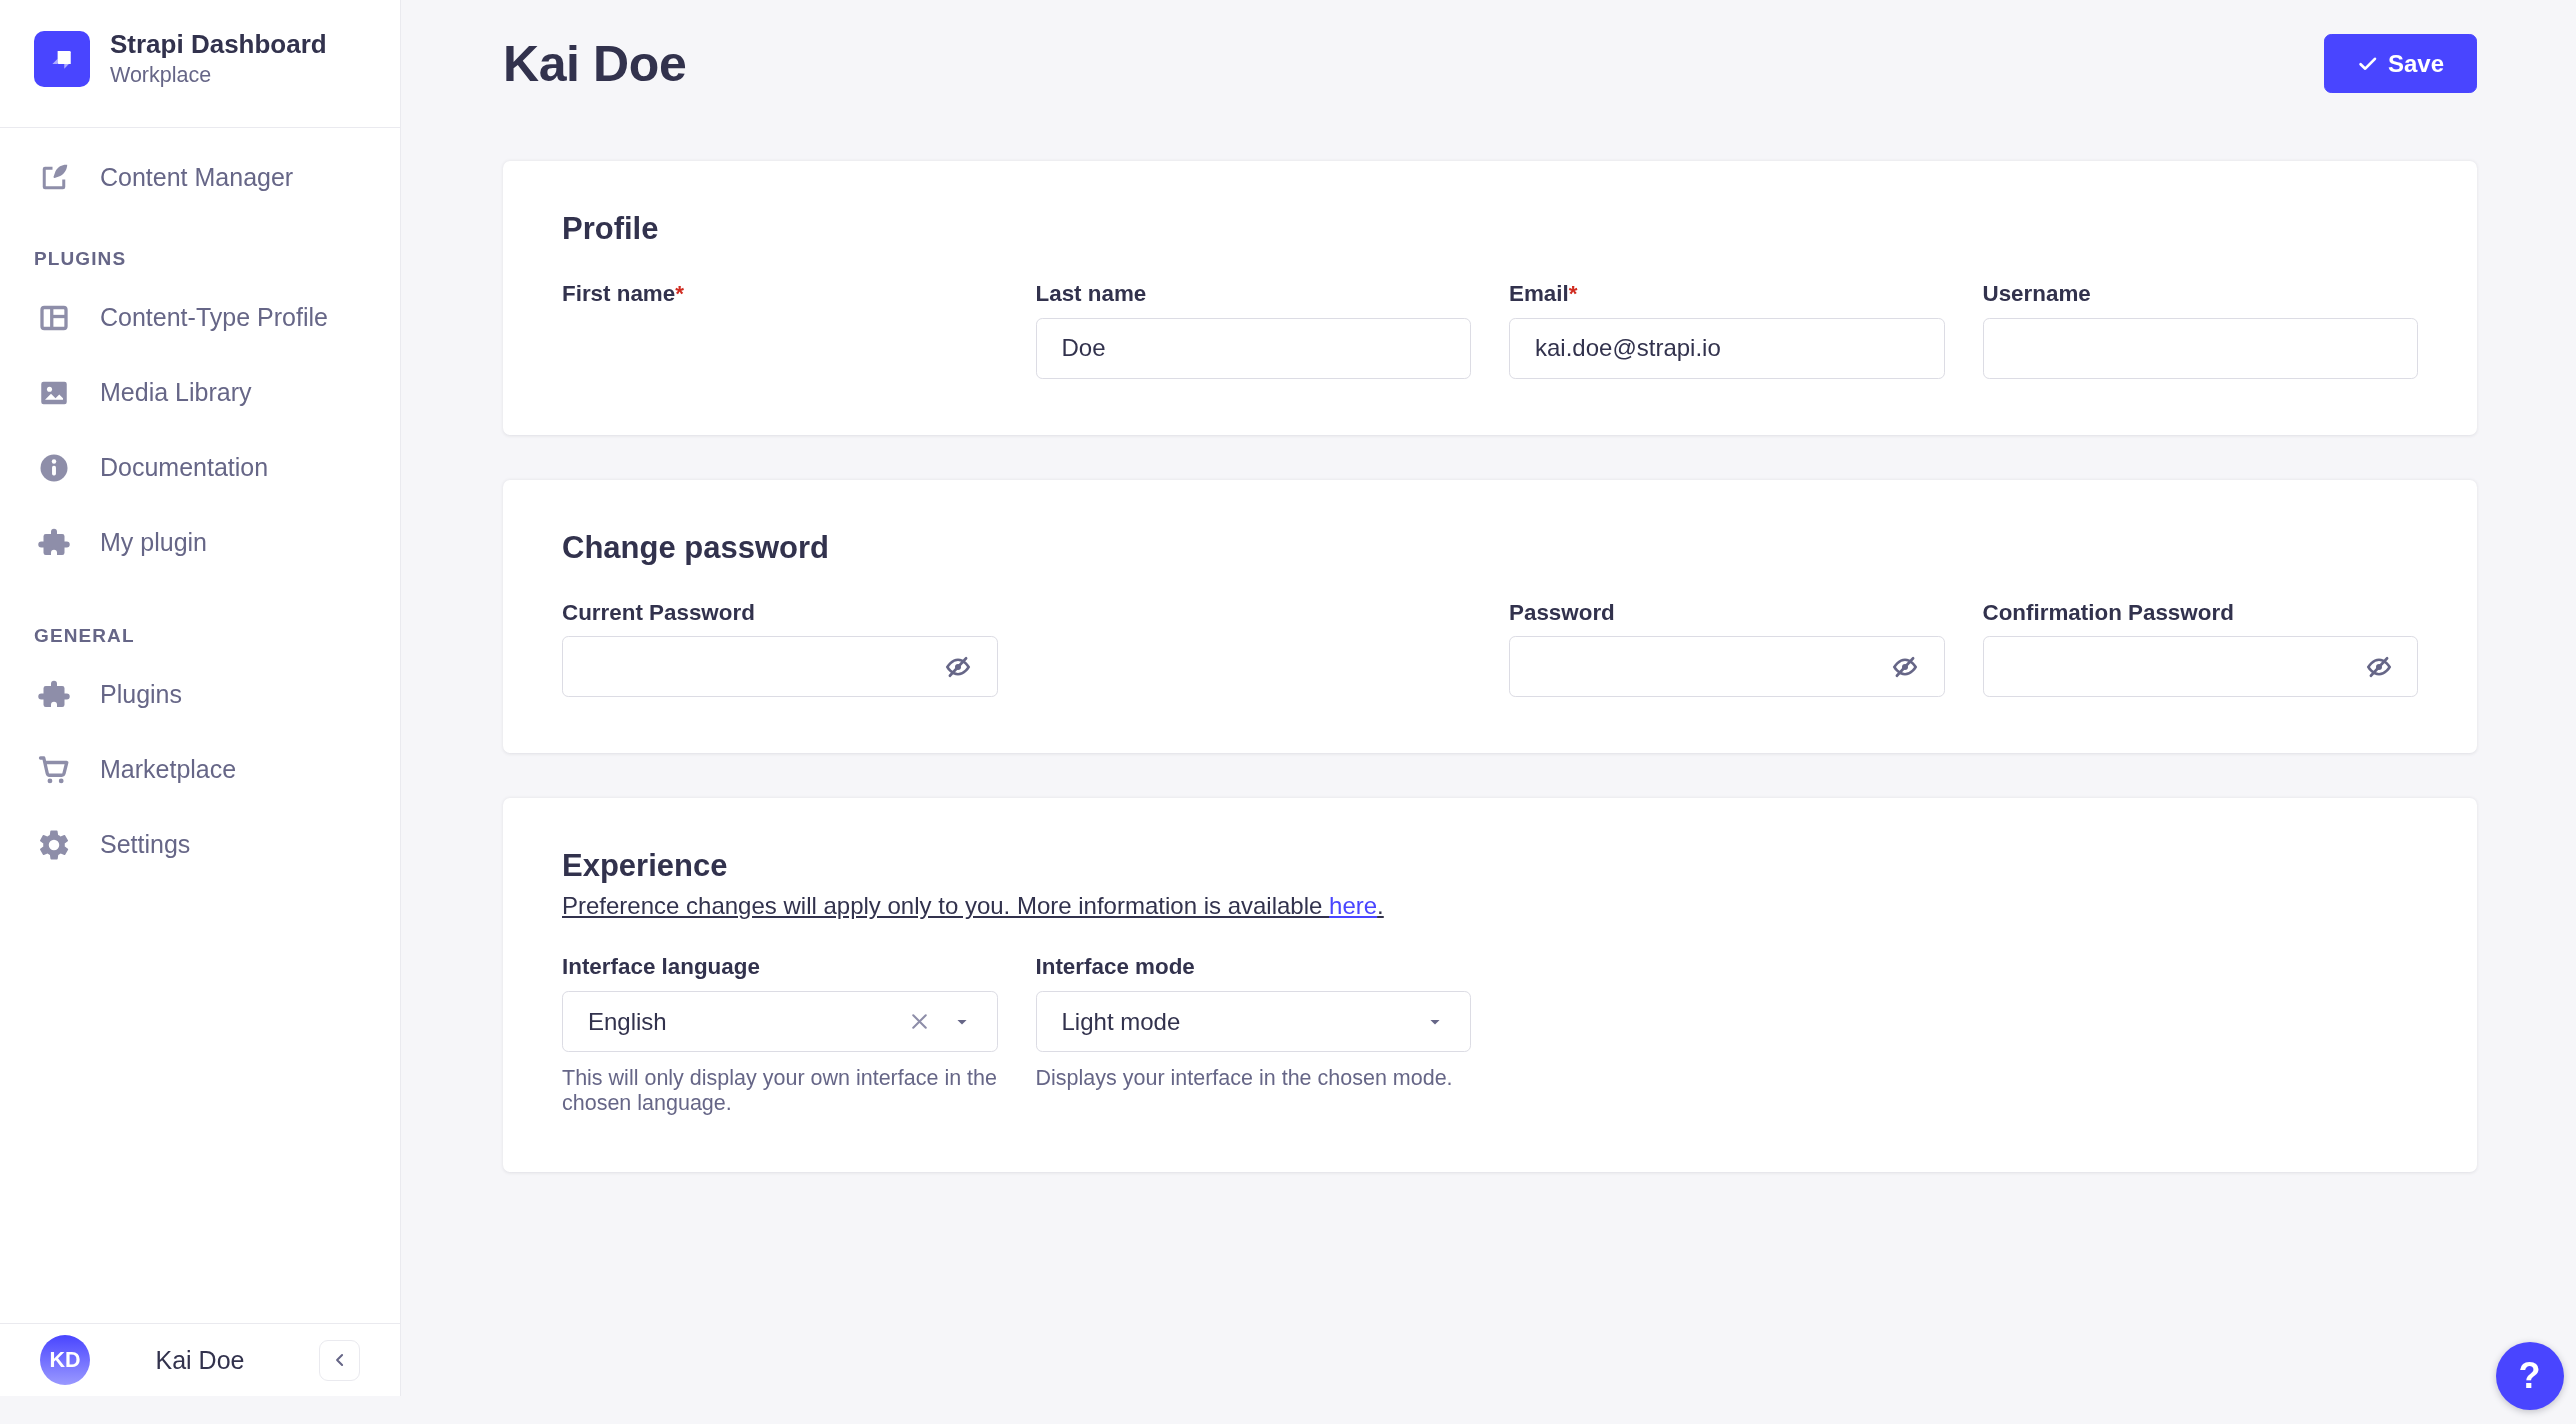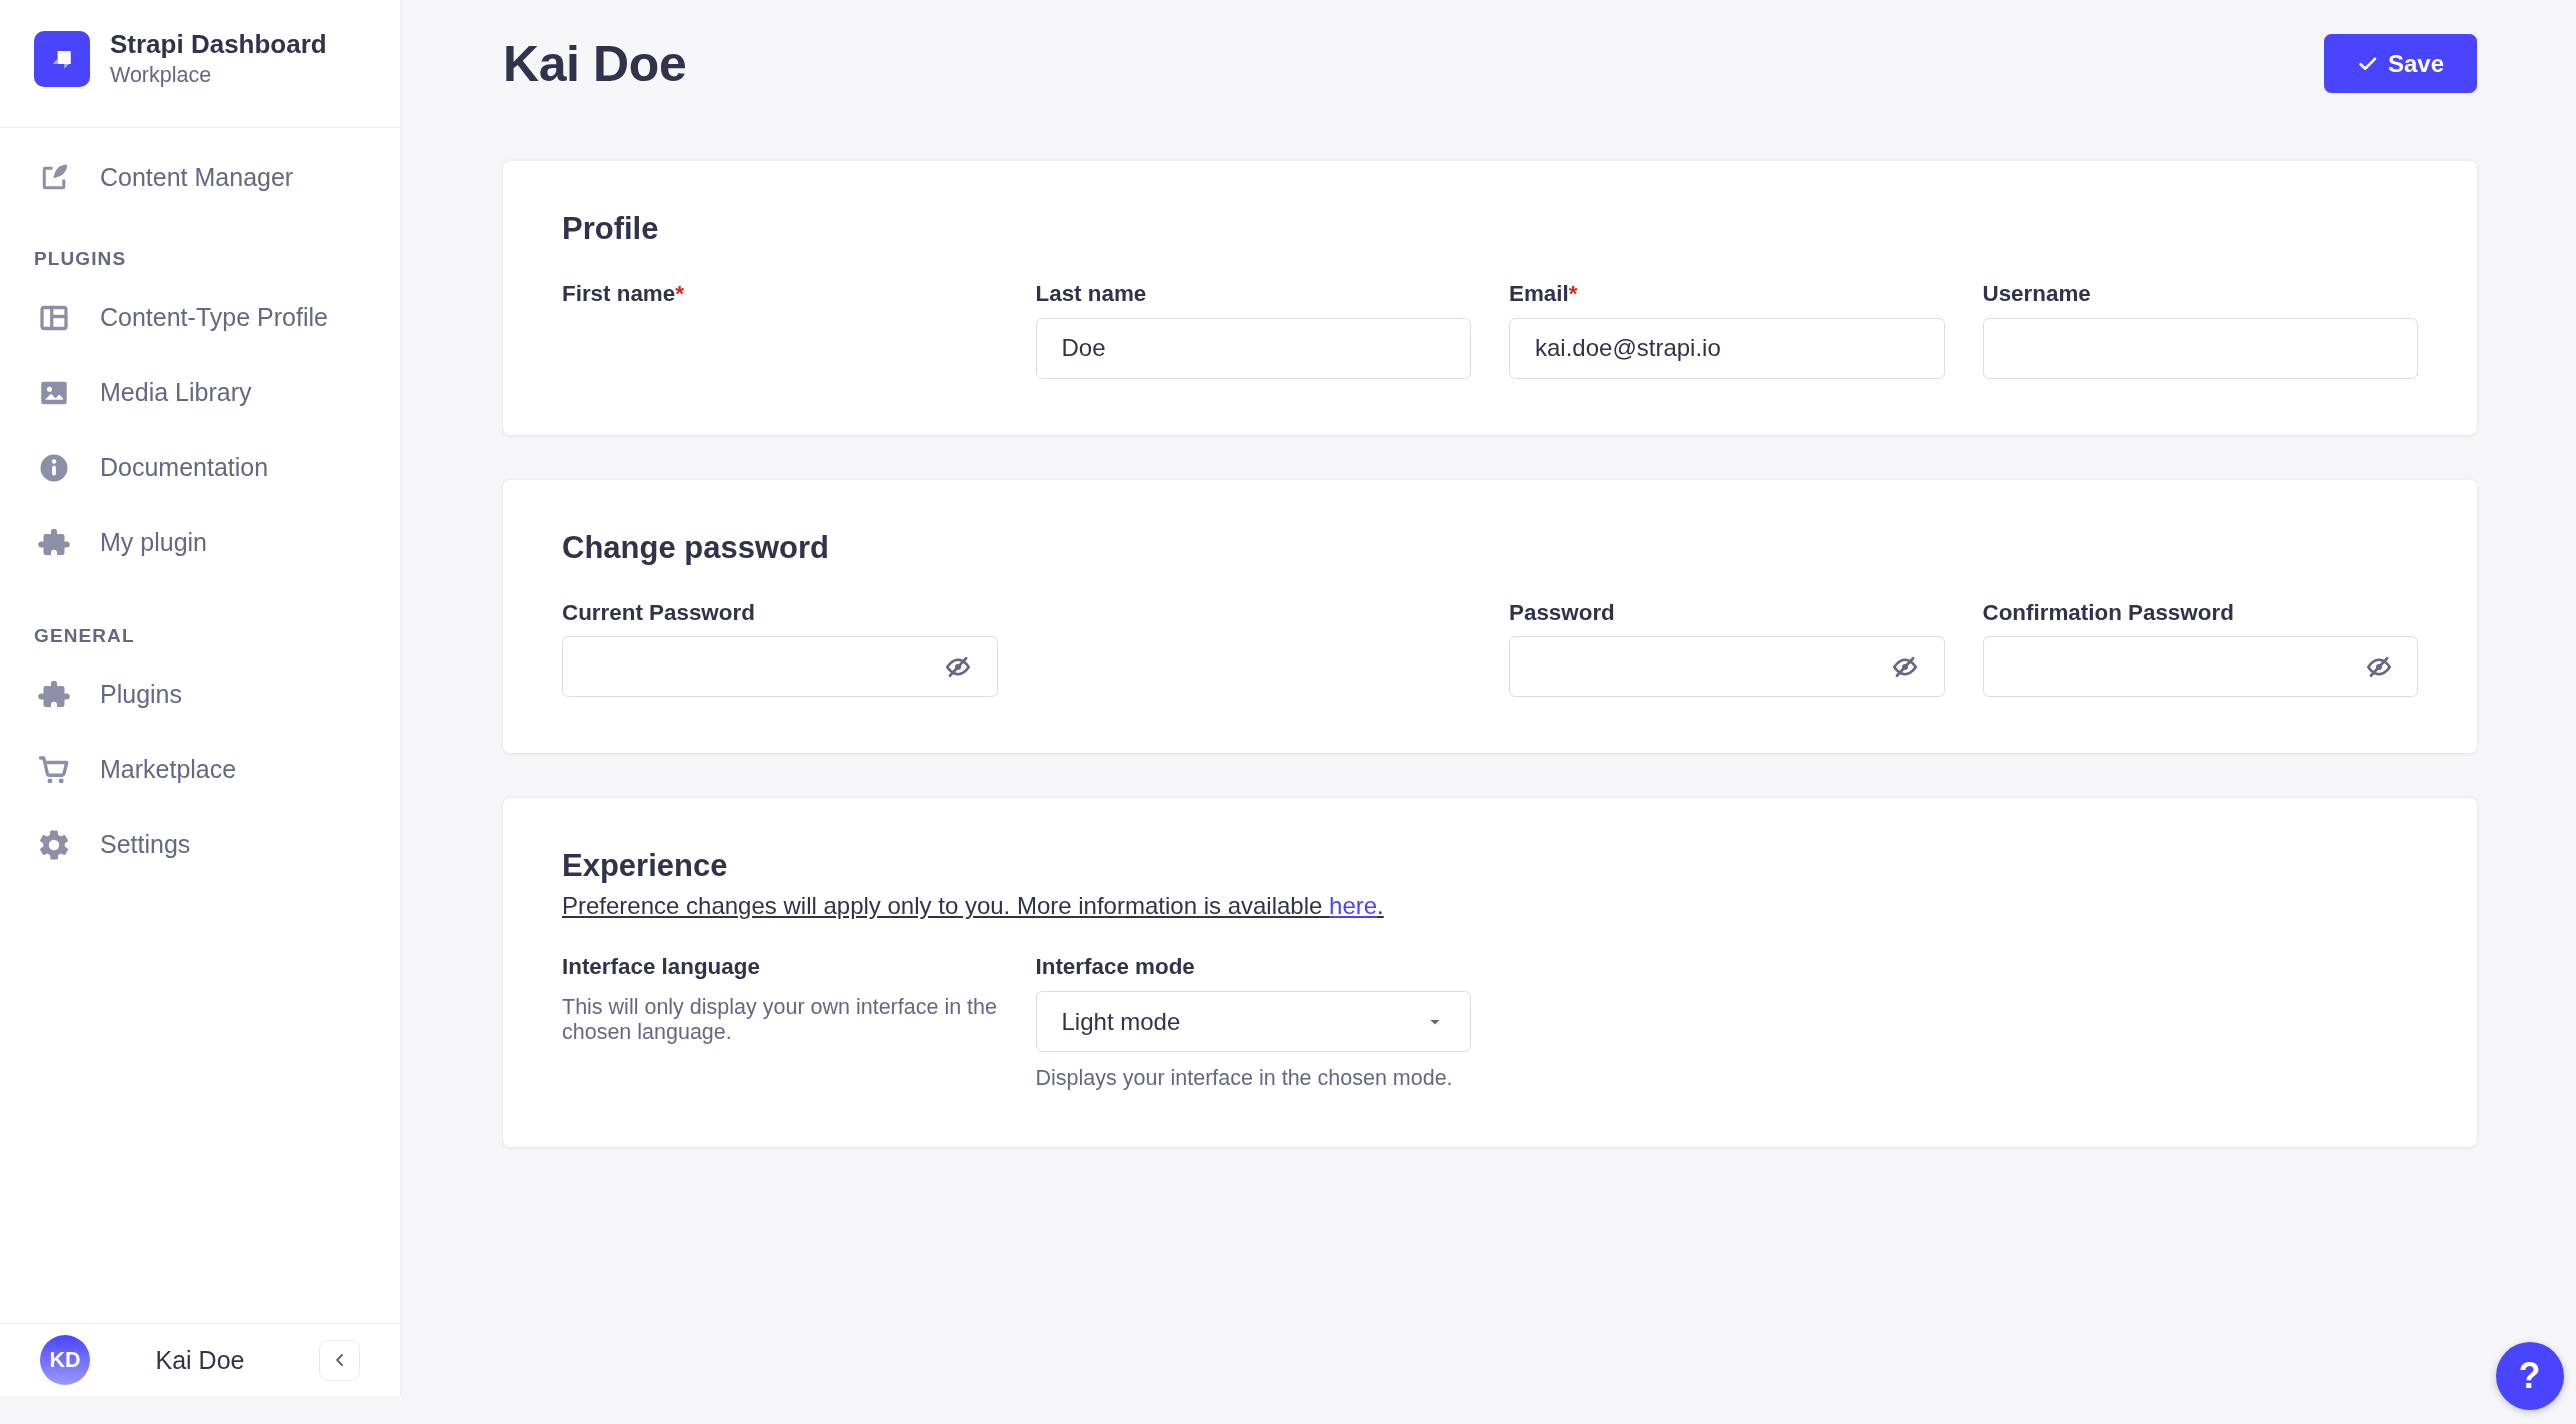--- a/index.html
+++ b/index.html
@@ -339,20 +339,31 @@
         </div>
       </div>
     </section>
 
     <section class="card">
       <h2 class="card-title">Experience</h2>
       <p class="card-sub"><span>Preference changes will apply only to you. More information is available </span><a>here</a><span>.</span></p>
       <div class="grid2">
         <div>
           <label class="field-label">Interface language</label>
+          <div class="control select">
+            <span class="value">English</span>
+            <span class="icons">
+              <svg class="icon-x" viewBox="0 0 24 24" fill="none" aria-hidden="true">
+                <path d="M6 6l12 12M18 6L6 18" stroke="currentColor" stroke-width="2" stroke-linecap="round"></path>
+              </svg>
+              <svg class="icon-caret" viewBox="0 0 24 24" aria-hidden="true">
+                <path d="M6.5 9.5l5.5 5.5 5.5-5.5z" fill="currentColor"></path>
+              </svg>
+            </span>
+          </div>
           <div class="helper">This will only display your own interface in the chosen language.</div>
         </div>
         <div>
           <label class="field-label">Interface mode</label>
           <div class="control select">
             <span class="value">Light mode</span>
             <span class="icons">
               <svg class="icon-caret" viewBox="0 0 24 24" aria-hidden="true">
                 <path d="M6.5 9.5l5.5 5.5 5.5-5.5z" fill="currentColor"></path>
               </svg>

